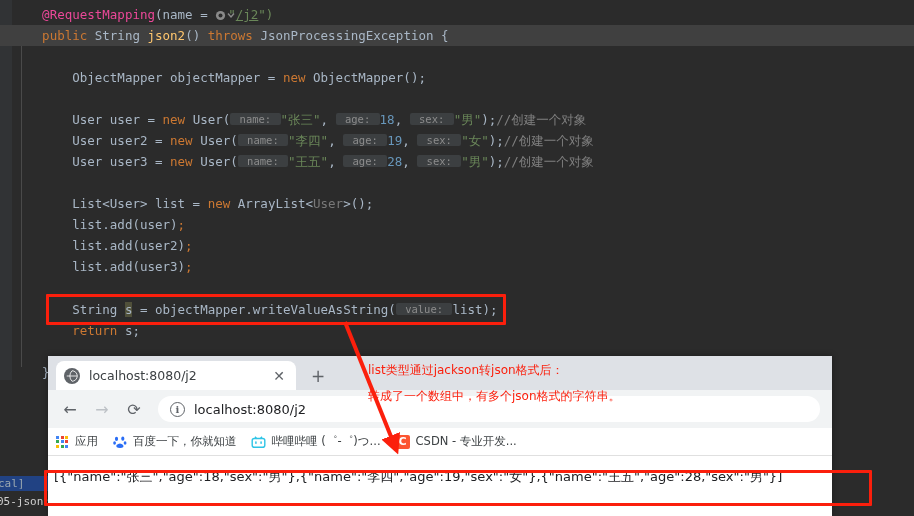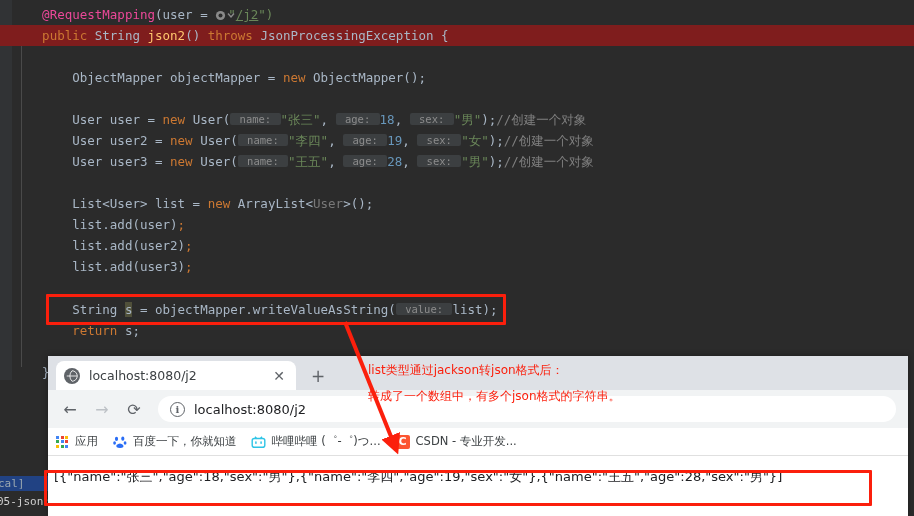--- a/index.html
+++ b/index.html
@@ -22,21 +22,21 @@
   }
   .gutter {
     position: absolute; left: 0; top: 0; width: 12px; height: 380px;
     background: #313335;
   }
   .indent-guide {
     position: absolute; left: 21px; top: 42px; width: 1px; height: 325px;
     background: #4a4a4a;
   }
   .code-line { position: absolute; left: 0; width: 914px; height: 21px; padding-left: 12px; }
-  .cur-line { background: #7f1d1d; }
+  .cur-line { background: #404040; }
 
   .k   { color: #cc7832; }       
   .ann { color: #ec4899; }       
   .str { color: #6a8759; }       
   .num { color: #6897bb; }       
   .cmt { color: #808080; }       
   .cls { color: #a9b7c6; }
   .fn  { color: #ffc66d; }       
   .pln { color: #a9b7c6; }
   .dim { color: #787878; }
@@ -46,21 +46,21 @@
     padding: 0 3px; border-radius: 2px; position: relative; top: -1px;
   }
   .sel-token { background: #50503a; }
   .gutter-icon {
     display: inline-block; width: 13px; height: 12px; vertical-align: -2px;
     position: relative;
   }
 
   
   .browser {
-    position: absolute; left: 48px; top: 356px; width: 860px; height: 160px;
+    position: absolute; left: 48px; top: 356px; width: 784px; height: 160px;
     background: #ffffff;
     box-shadow: 0 0 6px rgba(0,0,0,.35);
     overflow: hidden;
   }
   .tabstrip {
     height: 34px; background: #dee1e6; position: relative;
   }
   .tab {
     position: absolute; left: 8px; top: 5px; width: 240px; height: 29px;
     background: #fff; border-radius: 8px 8px 0 0;
@@ -150,21 +150,21 @@
   .arrow-svg { position: absolute; left: 330px; top: 310px; }
 </style>
 </head>
 <body>
 
 <div id="root">
 
   <div class="editor">
     <div class="gutter"></div>
     <div class="indent-guide"></div>
-    <div id="code-lines"><div class="code-line" style="top: 4px;"><span class="pln">    </span><span class="ann">@RequestMapping</span><span class="pln">(user = </span><span class="gutter-icon"><svg width="22" height="11" viewBox="0 0 22 11">
+    <div id="code-lines"><div class="code-line" style="top: 4px;"><span class="pln">    </span><span class="ann">@RequestMapping</span><span class="pln">(name = </span><span class="gutter-icon"><svg width="22" height="11" viewBox="0 0 22 11">
               <circle cx="5.5" cy="5.5" r="4.6" fill="#8a8a8a"></circle>
               <circle cx="5.5" cy="5.5" r="2.0" fill="#2b2b2b"></circle>
               <path d="M13 3.5 L16 7 L19 3.5" fill="none" stroke="#8a8a8a" stroke-width="1.4"></path>
             </svg></span><span class="str">"</span><span class="lnk">/j2</span><span class="str">")</span></div><div class="code-line cur-line" style="top: 25px;"><span class="pln">    </span><span class="k">public </span><span class="cls">String </span><span class="fn">json2</span><span class="pln">() </span><span class="k">throws </span><span class="cls">JsonProcessingException </span><span class="pln">{</span></div><div class="code-line" style="top: 67px;"><span class="pln">        ObjectMapper objectMapper = </span><span class="k">new </span><span class="pln">ObjectMapper();</span></div><div class="code-line" style="top: 109px;"><span class="pln">        User user = </span><span class="k">new </span><span class="pln">User(</span><span class="hintchip"> name: </span><span class="str">"张三"</span><span class="pln">, </span><span class="hintchip"> age: </span><span class="num">18</span><span class="pln">, </span><span class="hintchip"> sex: </span><span class="str">"男"</span><span class="pln">);</span><span class="cmt">//创建一个对象</span></div><div class="code-line" style="top: 130px;"><span class="pln">        User user2 = </span><span class="k">new </span><span class="pln">User(</span><span class="hintchip"> name: </span><span class="str">"李四"</span><span class="pln">, </span><span class="hintchip"> age: </span><span class="num">19</span><span class="pln">, </span><span class="hintchip"> sex: </span><span class="str">"女"</span><span class="pln">);</span><span class="cmt">//创建一个对象</span></div><div class="code-line" style="top: 151px;"><span class="pln">        User user3 = </span><span class="k">new </span><span class="pln">User(</span><span class="hintchip"> name: </span><span class="str">"王五"</span><span class="pln">, </span><span class="hintchip"> age: </span><span class="num">28</span><span class="pln">, </span><span class="hintchip"> sex: </span><span class="str">"男"</span><span class="pln">);</span><span class="cmt">//创建一个对象</span></div><div class="code-line" style="top: 193px;"><span class="pln">        List&lt;User&gt; list = </span><span class="k">new </span><span class="pln">ArrayList&lt;</span><span class="dim">User</span><span class="pln">&gt;();</span></div><div class="code-line" style="top: 214px;"><span class="pln">        list.add(user)</span><span class="k">;</span></div><div class="code-line" style="top: 235px;"><span class="pln">        list.add(user2)</span><span class="k">;</span></div><div class="code-line" style="top: 256px;"><span class="pln">        list.add(user3)</span><span class="k">;</span></div><div class="code-line" style="top: 299px;"><span class="pln">        String </span><span class="sel-token">s</span><span class="pln"> = objectMapper.writeValueAsString(</span><span class="hintchip"> value: </span><span class="pln">list);</span></div><div class="code-line" style="top: 320px;"><span class="pln">        </span><span class="k">return </span><span class="pln">s;</span></div><div class="code-line" style="top: 362px;"><span class="pln">    }</span></div></div>
   </div>
 
   <div class="console-strip">
     <div class="console-sel"></div>
     <div class="console-l1">cal]</div>
     <div class="console-l2">05-json:</div>

